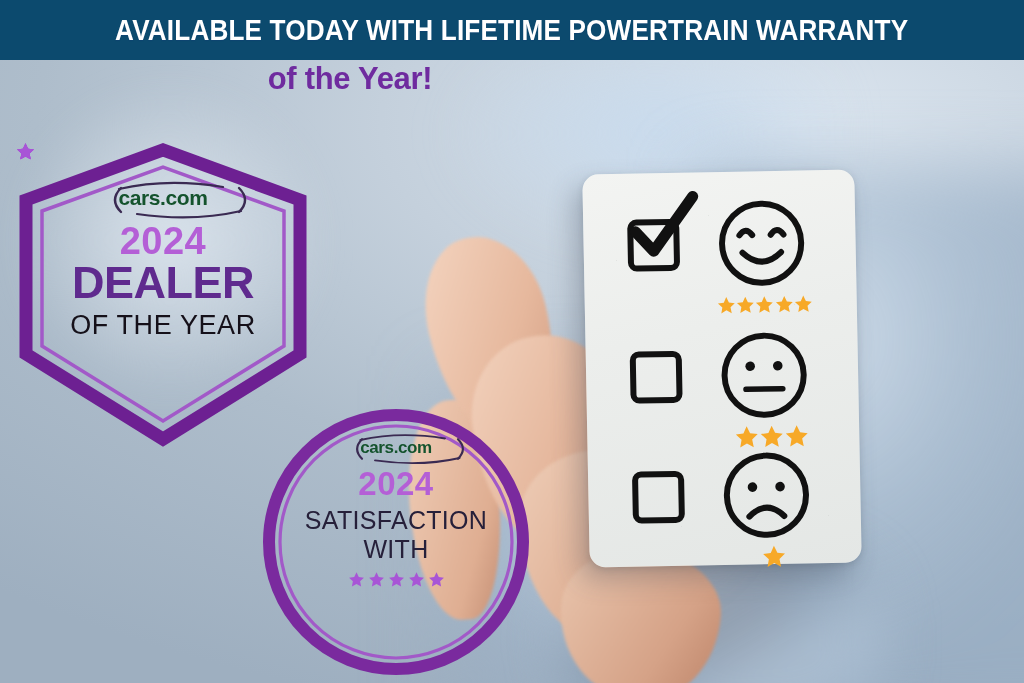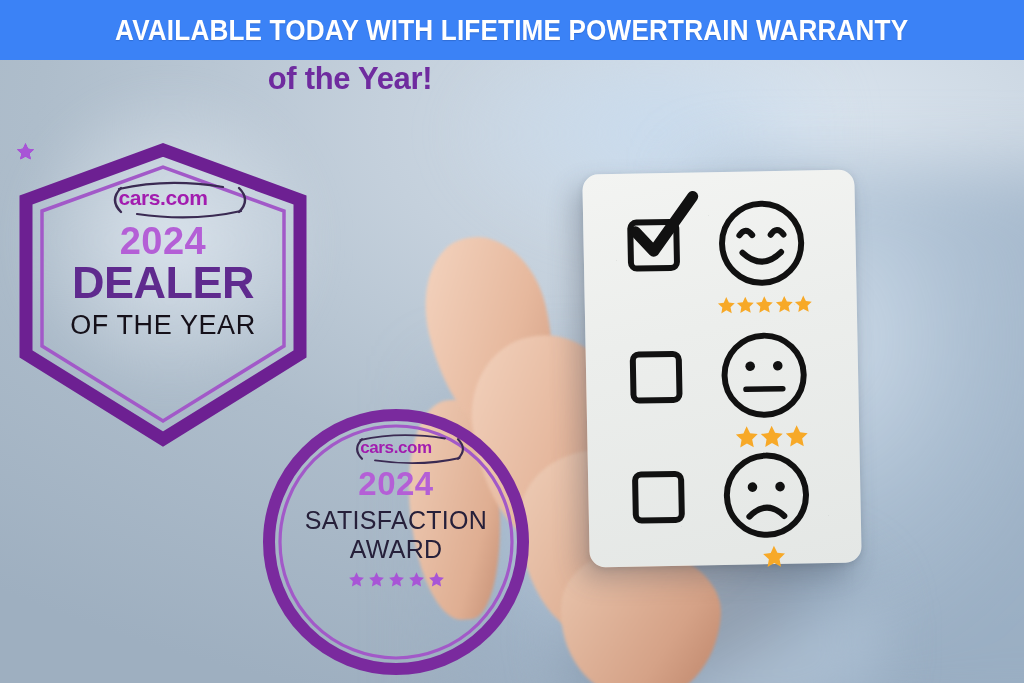--- a/index.html
+++ b/index.html
@@ -97,21 +97,21 @@
   .chk{position:absolute;left:44px;top:26px;width:52px;height:52px;border:6px solid #111;border-radius:9px;box-sizing:border-box;}
   .tick{position:absolute;left:44px;top:-2px;width:74px;height:80px;}
   .face{position:absolute;left:132px;top:6px;width:92px;height:92px;}
   .stars{position:absolute;left:132px;top:100px;width:96px;height:26px;display:flex;align-items:center;justify-content:center;gap:0px;}
   .stars.s3{left:136px;} .stars.s1{left:136px;}
   .st{width:25px;height:25px;display:block;}
 
   
   .banner{
     position:absolute;left:0;top:0;width:1024px;height:60px;
-    background:#3b82f6;
+    background:#0c4a6e;
     display:flex;align-items:center;justify-content:center;
   }
   .banner-text{
     color:#ffffff;
     font-family:"Liberation Sans",sans-serif;
     font-weight:700;
     font-size:29px;
     letter-spacing:.2px;
     transform:scaleX(.90);
     white-space:nowrap;
@@ -128,21 +128,21 @@
     font-size:31px;
     line-height:1.12;
     letter-spacing:-.3px;
   }
   .headline span{display:block;}
 
   
   .carslogo{position:relative;display:block;}
   .carslogo .lg-text{
     font-family:"Liberation Sans",sans-serif;
-    font-weight:700;color:#a21caf;letter-spacing:-.4px;
+    font-weight:700;color:#14532d;letter-spacing:-.4px;
     position:relative;z-index:2;
   }
 
   
   .shield{
     position:absolute;left:16px;top:142px;width:294px;height:305px;
   }
   .shield svg{position:absolute;inset:0;}
   .shield-content{
     position:absolute;left:0;top:0;width:100%;height:100%;
@@ -335,21 +335,21 @@
         <svg viewBox="0 0 150 40" style="position:absolute;left:-11px;top:-6px;width:122px;height:34px;">
           <path d="M16 8 Q4 20 16 32" fill="none" stroke="#3a2a52" stroke-width="2.6" stroke-linecap="round"></path>
           <path d="M134 8 Q146 20 134 32" fill="none" stroke="#3a2a52" stroke-width="2.6" stroke-linecap="round"></path>
           <path d="M14 9 Q62 -2 118 7" fill="none" stroke="#3a2a52" stroke-width="2.4" stroke-linecap="round"></path>
           <path d="M32 34 Q88 42 136 31" fill="none" stroke="#3a2a52" stroke-width="2.4" stroke-linecap="round"></path>
         </svg>
         <span class="lg-text ci-logo-text">cars.com</span>
       </span>
       <div class="ci-year">2024</div>
       <div class="ci-sub">SATISFACTION</div>
-      <div class="ci-sub" style="margin-top:1px;">AWARD</div>
+      <div class="ci-sub" style="margin-top:1px;">WITH</div>
       <div class="ci-stars">
         <svg class="cpstar" viewBox="0 0 24 24">
             <path d="M12 1.6l3.2 6.9 7.3.9-5.4 5.1 1.4 7.4L12 18.2 5.5 21.9l1.4-7.4L1.5 9.4l7.3-.9z" fill="#a855d6"></path>
           </svg>
         <svg class="cpstar" viewBox="0 0 24 24">
             <path d="M12 1.6l3.2 6.9 7.3.9-5.4 5.1 1.4 7.4L12 18.2 5.5 21.9l1.4-7.4L1.5 9.4l7.3-.9z" fill="#a855d6"></path>
           </svg>
         <svg class="cpstar" viewBox="0 0 24 24">
             <path d="M12 1.6l3.2 6.9 7.3.9-5.4 5.1 1.4 7.4L12 18.2 5.5 21.9l1.4-7.4L1.5 9.4l7.3-.9z" fill="#a855d6"></path>
           </svg>

